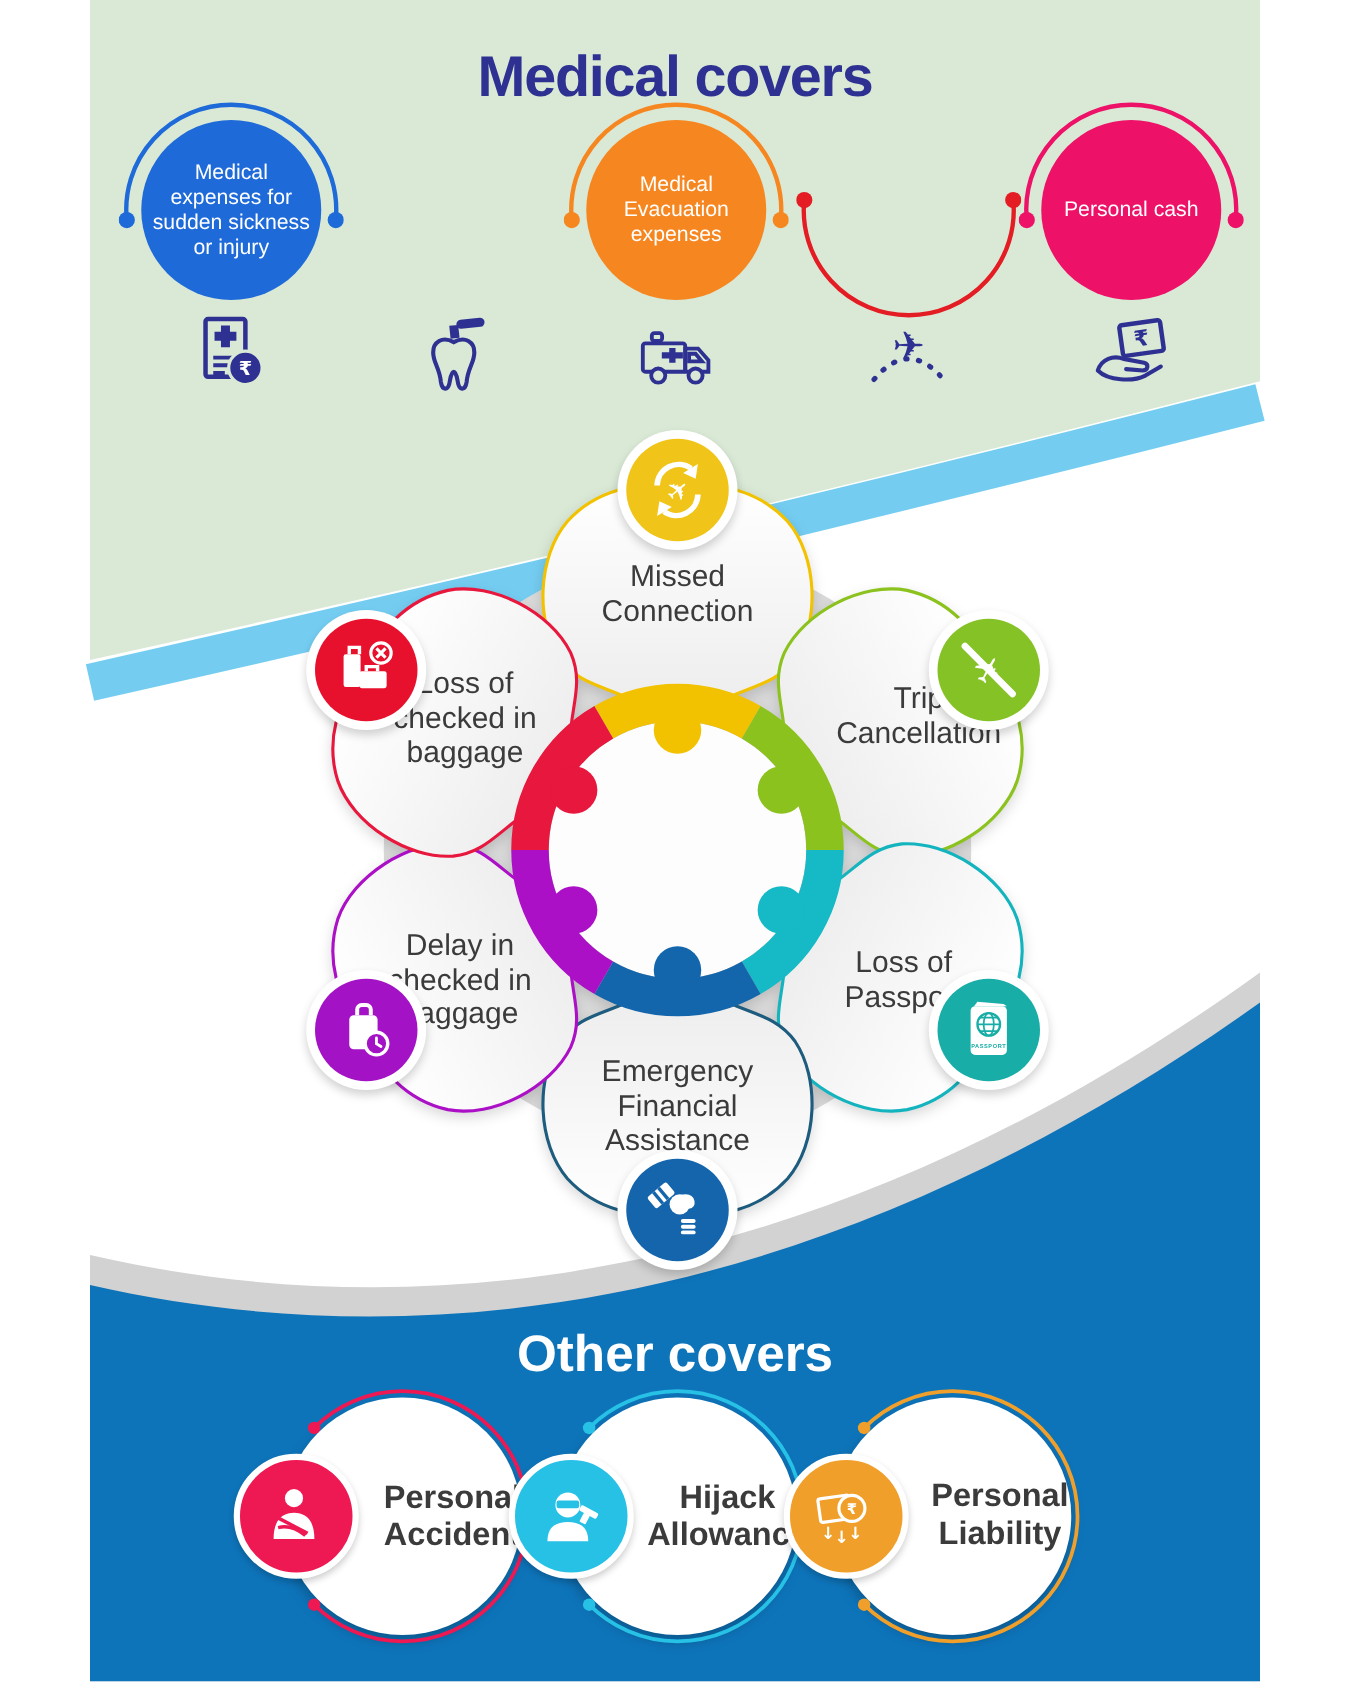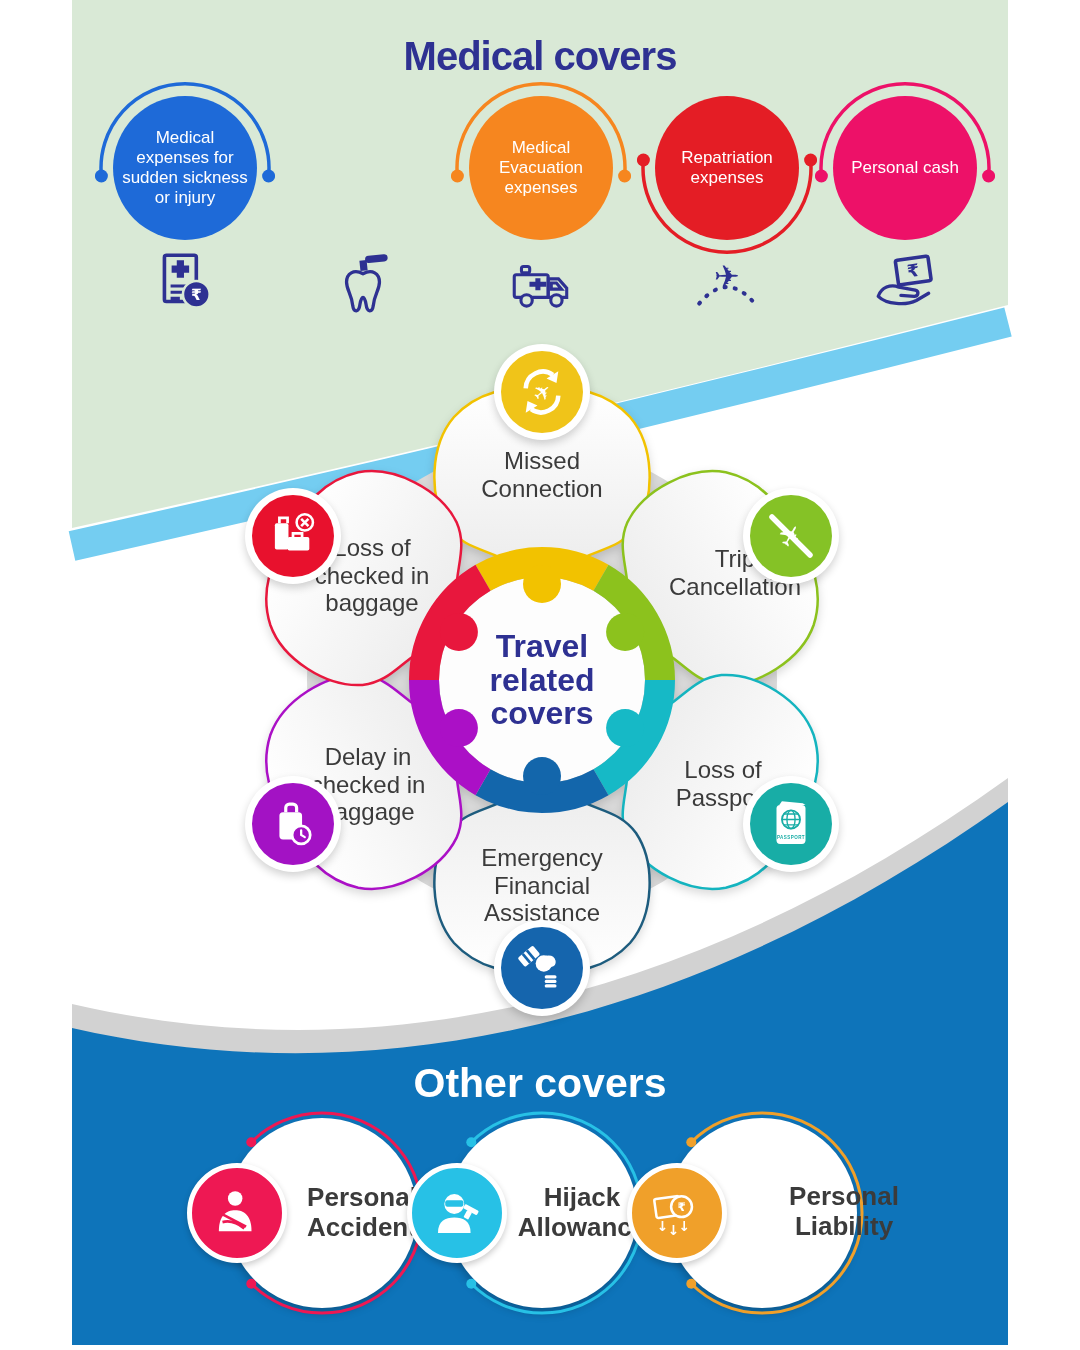--- a/index.html
+++ b/index.html
@@ -1,21 +1,21 @@
 <!DOCTYPE html>
 <html><head>
 <meta charset="utf-8">
 <style>
   html,body{margin:0;padding:0;background:#ffffff;}
   .canvas{position:relative;width:1080px;height:1350px;background:#ffffff;overflow:hidden;
           font-family:"Liberation Sans",sans-serif;}
   .abs{position:absolute;}
   svg{display:block;}
   
-  .m-title{left:72px;top:34px;width:936px;text-align:center;font-size:40px;font-weight:bold;
+  .m-title{left:72px;top:34px;width:936px;text-align:center;font-size:46px;font-weight:bold;
            color:#2e3192;letter-spacing:-1px;}
   .mc{width:180px;height:180px;top:78px;}
   .mc-circle{position:absolute;left:18px;top:18px;width:144px;height:144px;border-radius:50%;
              display:flex;align-items:center;justify-content:center;text-align:center;
              color:#fff;font-weight:normal;font-size:17px;line-height:1.18;padding:6px;box-sizing:border-box;}
   .mc-arc{position:absolute;left:0;top:0;}
   .m-icon{top:248px;width:72px;height:72px;}
   
   .petal-label{transform:translate(-50%,-50%);text-align:center;color:#3b3b3b;font-weight:normal;
                font-size:24px;line-height:1.15;}
@@ -71,23 +71,20 @@
       <span>Medical Evacuation expenses</span>
     </div>
   </div>
 
   <div class="abs mc" style="left:637px;">
     <svg class="mc-arc" width="180" height="180">
       <path d="M6.4 82 A84 84 0 1 0 173.6 82" fill="none" stroke="#e41d25" stroke-width="3.5"></path>
       <circle cx="6.4" cy="82" r="6.5" fill="#e41d25"></circle>
         <circle cx="173.6" cy="82" r="6.5" fill="#e41d25"></circle>
     </svg>
-    <div class="mc-circle" style="background:#e41d25;">
-      <span>Repatriation expenses</span>
-    </div>
   </div>
 
   <div class="abs mc" style="left:815px;">
     <svg class="mc-arc" width="180" height="180">
       <path d="M6.4 98 A84 84 0 1 1 173.6 98" fill="none" stroke="#ed1168" stroke-width="3.5"></path>
       <circle cx="6.4" cy="98" r="6.5" fill="#ed1168"></circle>
         <circle cx="173.6" cy="98" r="6.5" fill="#ed1168"></circle>
     </svg>
     <div class="mc-circle" style="background:#ed1168;">
       <span>Personal cash</span>
@@ -166,21 +163,20 @@
     <g>
       <circle cx="542" cy="584" r="19" fill="#f2c200"></circle>
       <circle cx="625.1" cy="632" r="19" fill="#8cc21d"></circle>
       <circle cx="625.1" cy="728" r="19" fill="#16b9c6"></circle>
       <circle cx="542" cy="776" r="19" fill="#1366ab"></circle>
       <circle cx="458.9" cy="728" r="19" fill="#ab10c6"></circle>
       <circle cx="458.9" cy="632" r="19" fill="#e8173d"></circle>
     </g>
   </svg>
 
-  <div class="abs center-title" style="left:542px;top:680px;">Travel related covers</div>
   <div class="abs petal-label" style="left:542px;top:475px;width:160px;">Missed Connection</div>
   <div class="abs petal-label" style="left:735px;top:573px;width:170px;">Trip Cancellation</div>
   <div class="abs petal-label" style="left:723px;top:784px;width:130px;">Loss of Passport</div>
   <div class="abs petal-label" style="left:542px;top:885px;width:170px;">Emergency Financial Assistance</div>
   <div class="abs petal-label" style="left:368px;top:784px;width:150px;">Delay in checked in baggage</div>
   <div class="abs petal-label" style="left:372px;top:575px;width:150px;">Loss of checked in baggage</div>
 
   <div class="abs badge" style="left:542px;top:392px;">
     <div class="badge-inner" style="background:#f0c419;">
       <svg width="58" height="58" viewBox="0 0 64 64">
@@ -297,15 +293,15 @@
   <div class="abs oc-icon" style="left:627px;top:1163px;background:#f0a02a;">
     <svg width="58" height="58" viewBox="0 0 64 64">
       <rect x="8" y="15" width="27" height="21" rx="2" fill="none" stroke="#fff" stroke-width="2.8" transform="rotate(-8 21 25)"></rect>
       <circle cx="37" cy="25" r="11.5" fill="#f0a02a" stroke="#fff" stroke-width="2.8"></circle>
       <text x="37" y="30" font-size="13" font-weight="bold" fill="#fff" text-anchor="middle" font-family="DejaVu Sans, sans-serif">₹</text>
       <text x="16" y="52" font-size="15" font-weight="bold" fill="#fff" text-anchor="middle" font-family="DejaVu Sans, sans-serif">↓</text>
       <text x="28" y="56" font-size="15" font-weight="bold" fill="#fff" text-anchor="middle" font-family="DejaVu Sans, sans-serif">↓</text>
       <text x="40" y="52" font-size="15" font-weight="bold" fill="#fff" text-anchor="middle" font-family="DejaVu Sans, sans-serif">↓</text>
     </svg>
   </div>
-  <div class="abs oc-label" style="left:844px;top:1212px;">Personal Liability</div>
+  <div class="abs oc-label" style="left:800px;top:1212px;">Personal Liability</div>
 
 </div>
 
 </body></html>

